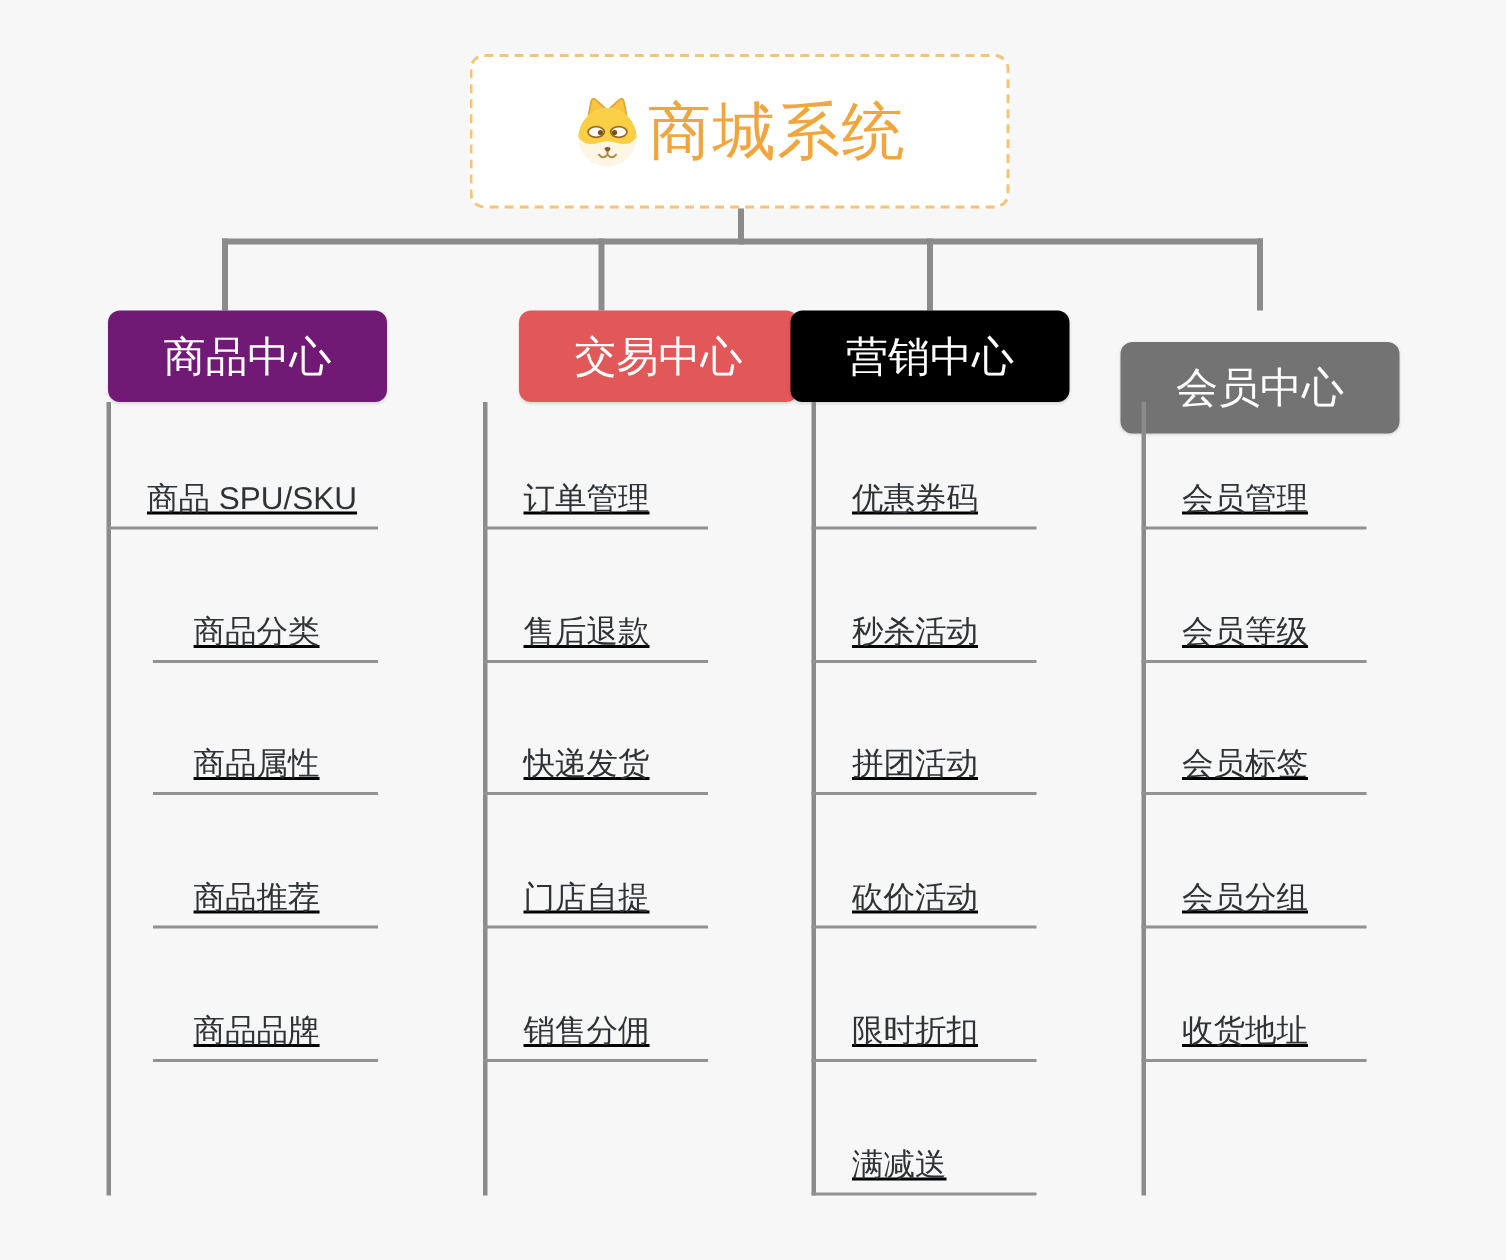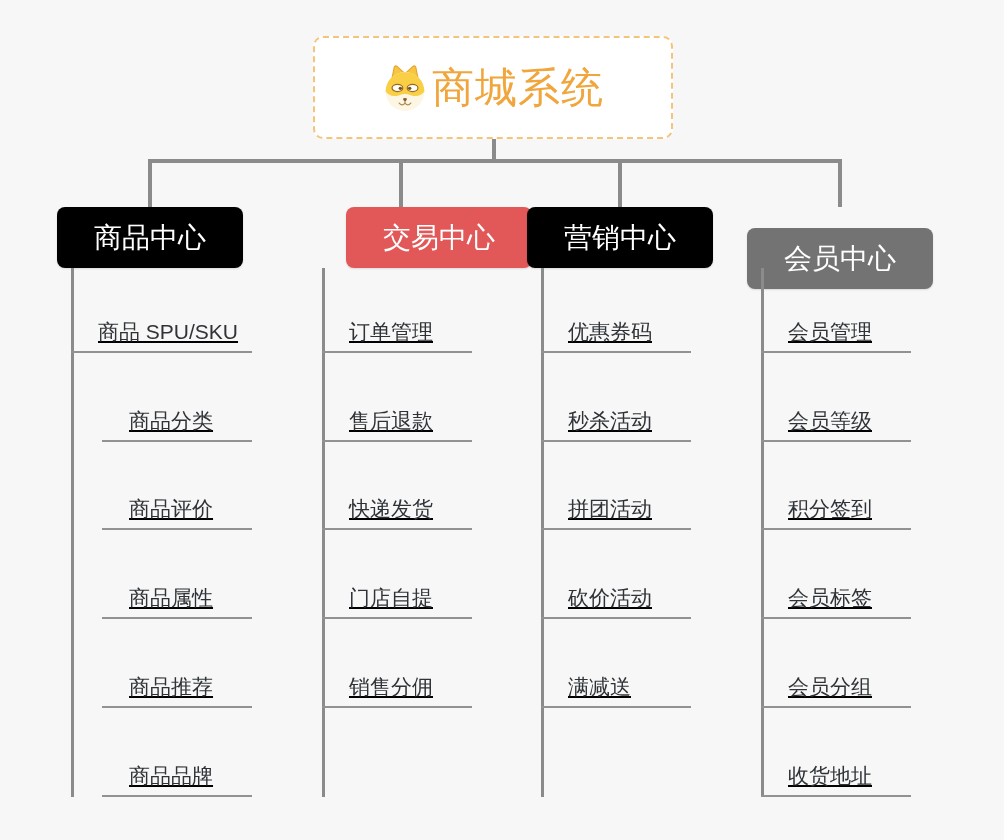--- a/index.html
+++ b/index.html
@@ -120,33 +120,30 @@
     </span>
     <span class="root-title">商城系统</span>
   </div>
 
   <div class="connector root-drop"></div>
   <div class="connector h-line"></div>
 
   <div id="branches">
   <div class="branch" style="left: 57px;">
     <div class="connector branch-drop"></div>
-    <div class="branch-box" style="background: #000000;">
+    <div class="branch-box" style="background: #701a75; margin-left: 15px;">
       <span class="branch-label">商品中心</span>
     </div>
     <div class="spine"></div>
     <div class="items">
           <div class="item">
             <span class="item-label">商品 SPU/SKU</span>
           </div>
           <div class="item">
             <span class="item-label">商品分类</span>
-          </div>
-          <div class="item">
-            <span class="item-label">商品评价</span>
           </div>
           <div class="item">
             <span class="item-label">商品属性</span>
           </div>
           <div class="item">
             <span class="item-label">商品推荐</span>
           </div>
           <div class="item">
             <span class="item-label">商品品牌</span>
           </div>
@@ -191,42 +188,42 @@
           <div class="item">
             <span class="item-label">秒杀活动</span>
           </div>
           <div class="item">
             <span class="item-label">拼团活动</span>
           </div>
           <div class="item">
             <span class="item-label">砍价活动</span>
           </div>
           <div class="item">
+            <span class="item-label">限时折扣</span>
+          </div>
+          <div class="item">
             <span class="item-label">满减送</span>
           </div>
         </div>
   </div>
 
   <div class="branch" style="left: 747px;">
     <div class="connector branch-drop"></div>
     <div class="branch-box" style="background: #737373; margin-top: 21px;">
       <span class="branch-label">会员中心</span>
     </div>
     <div class="spine"></div>
     <div class="items">
           <div class="item">
             <span class="item-label">会员管理</span>
           </div>
           <div class="item">
             <span class="item-label">会员等级</span>
           </div>
           <div class="item">
-            <span class="item-label">积分签到</span>
-          </div>
-          <div class="item">
             <span class="item-label">会员标签</span>
           </div>
           <div class="item">
             <span class="item-label">会员分组</span>
           </div>
           <div class="item">
             <span class="item-label">收货地址</span>
           </div>
         </div>
   </div>

